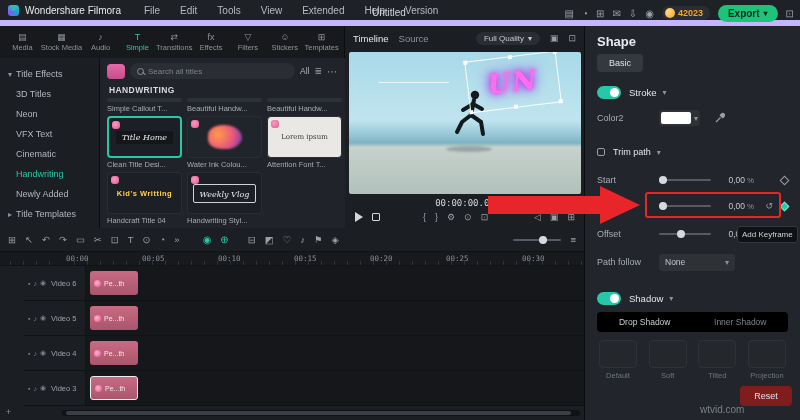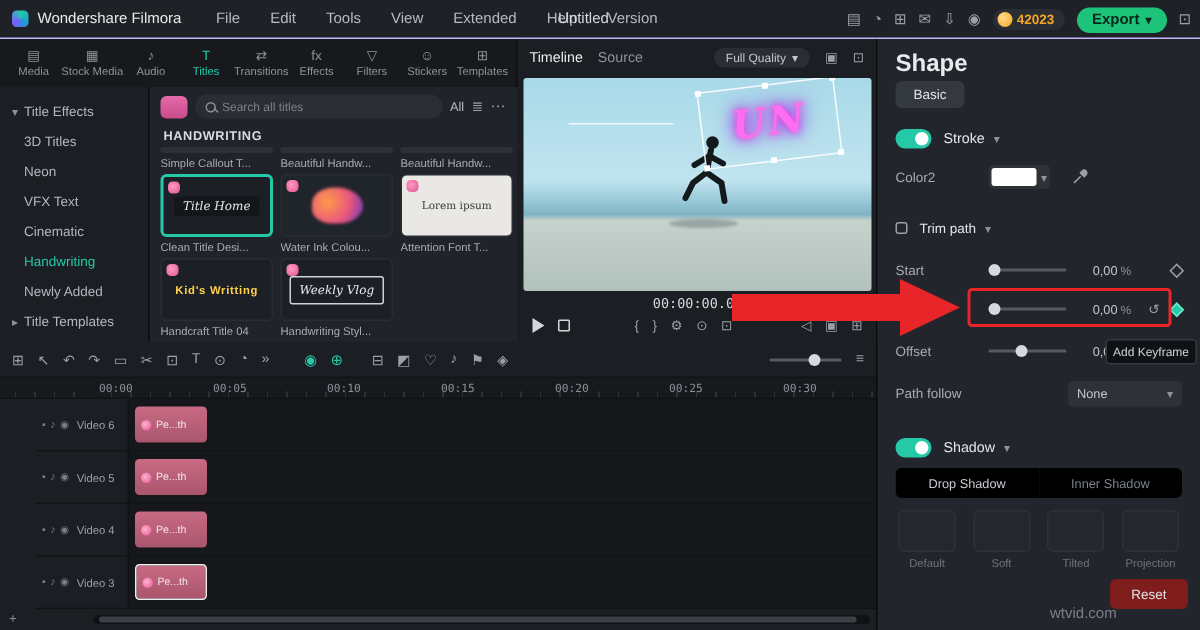--- a/index.html
+++ b/index.html
@@ -6,21 +6,21 @@
   html,body { background:#000; }
   #app {
     position:relative; width:800px; height:420px; overflow:hidden;
     background:#141619; font-family:"Liberation Sans", sans-serif;
     color:#c9ccd2; font-size:10px; user-select:none;
   }
 
   
   #topbar { position:absolute; left:0; top:0; width:800px; height:26px;
     background:#1e2126; display:flex; align-items:center; padding:0 8px; gap:6px;
-    border-bottom:1px solid #c4b5fd; z-index:10;}
+    border-bottom:6px solid #c4b5fd; z-index:10;}
   .logo { width:11px; height:11px; border-radius:3px;
     background:conic-gradient(#28c7a9,#1b9fd0,#7a5cff,#28c7a9); }
   .appname { font-size:10px; color:#e8eaee; margin-right:10px; white-space:nowrap;}
   .menu { font-size:10px; color:#b6bac2; padding:0 7px; }
   .proj-title { position:absolute; left:372px; top:7px; color:#d4d7dc; font-size:10px;}
   #topbar-right { position:absolute; right:6px; top:0; height:26px; display:flex; align-items:center; gap:8px;}
   .tb-ico { font-size:10px; color:#9aa0a8; }
   .coin { display:flex; align-items:center; gap:3px; background:#2a2d33; border-radius:9px; padding:2px 7px 2px 3px;}
   .coin-dot { width:10px; height:10px; border-radius:50%; background:radial-gradient(circle at 35% 35%, #ffd98a, #f5a623); }
   .coin-num { color:#f5a623; font-size:9px; font-weight:bold;}
@@ -107,21 +107,21 @@
   #pv-controls { position:absolute; left:0; top:170px; width:240px; height:32px;}
   .timecode { text-align:center; font-size:9px; color:#d4d7dc; font-family:"DejaVu Sans Mono",monospace; padding-top:2px;}
   #pv-icons { display:flex; align-items:center; padding:4px 10px 0 10px; gap:9px;}
   .play-tri { width:0; height:0; border-left:8px solid #d4d7dc; border-top:5px solid transparent; border-bottom:5px solid transparent;}
   .stop-sq { width:8px; height:8px; border:1.5px solid #d4d7dc; border-radius:1px;}
   .pvc { font-size:9px; color:#9aa0a8;}
   .pvc.right { margin-left:auto; }
 
   
   #inspector { position:absolute; left:585px; top:26px; width:215px; height:394px; background:#22252b;}
-  .insp-title { position:absolute; left:12px; top:8px; font-size:16px; font-weight:bold; color:#e8eaee;}
+  .insp-title { position:absolute; left:12px; top:8px; font-size:13px; font-weight:bold; color:#e8eaee;}
   .basic-btn { position:absolute; left:12px; top:28px; width:46px; height:18px; background:#34383f;
     border-radius:4px; color:#dfe2e7; font-size:9px; display:flex; align-items:center; justify-content:center;}
   .irow { position:absolute; left:12px; width:191px; height:16px; display:flex; align-items:center;}
   .toggle { width:24px; height:13px; border-radius:7px; background:#25c9a8; position:relative; flex:none;}
   .toggle::after { content:""; position:absolute; right:2px; top:2px; width:9px; height:9px; border-radius:50%; background:#fff;}
   .irow .rowlabel { font-size:9.5px; color:#e3e6ea; margin-left:8px;}
   .irow .chev { font-size:8px; color:#8d929b; margin-left:6px;}
   .dimlabel { font-size:9px; color:#a7abb3; width:62px; flex:none;}
   .swatch-group { display:flex; align-items:center; background:#2e3237; border-radius:3px; padding:2px; gap:3px;}
   .swatch { width:30px; height:12px; background:#fff; border-radius:2px;}
@@ -231,21 +231,21 @@
     <div class="tab">
       <span class="tab-ico">▦</span>
       <span class="tab-label">Stock Media</span>
     </div>
     <div class="tab">
       <span class="tab-ico">♪</span>
       <span class="tab-label">Audio</span>
     </div>
     <div class="tab active">
       <span class="tab-ico">T</span>
-      <span class="tab-label">Titles</span>
+      <span class="tab-label">Simple</span>
     </div>
     <div class="tab">
       <span class="tab-ico">⇄</span>
       <span class="tab-label">Transitions</span>
     </div>
     <div class="tab">
       <span class="tab-ico">fx</span>
       <span class="tab-label">Effects</span>
     </div>
     <div class="tab">
@@ -462,21 +462,21 @@
 
     <div class="irow" style="top:200px;">
       <span class="dimlabel">Offset</span>
       <span class="slider">
           <span class="knob" style="left:18px;"></span>
         </span>
       <span class="val">0,00</span>
       <span class="pct">%</span>
     </div>
 
-    <div class="irow" style="top:228px;justify-content:space-between;">
+    <div class="irow" style="top:228px;">
       <span class="dimlabel">Path follow</span>
       <div class="dd">
         <span>None</span>
         <span class="chev" style="margin:0;">▾</span>
       </div>
     </div>
 
     <div class="irow" style="top:264px;">
       <span class="toggle"></span>
       <span class="rowlabel">Shadow</span>

